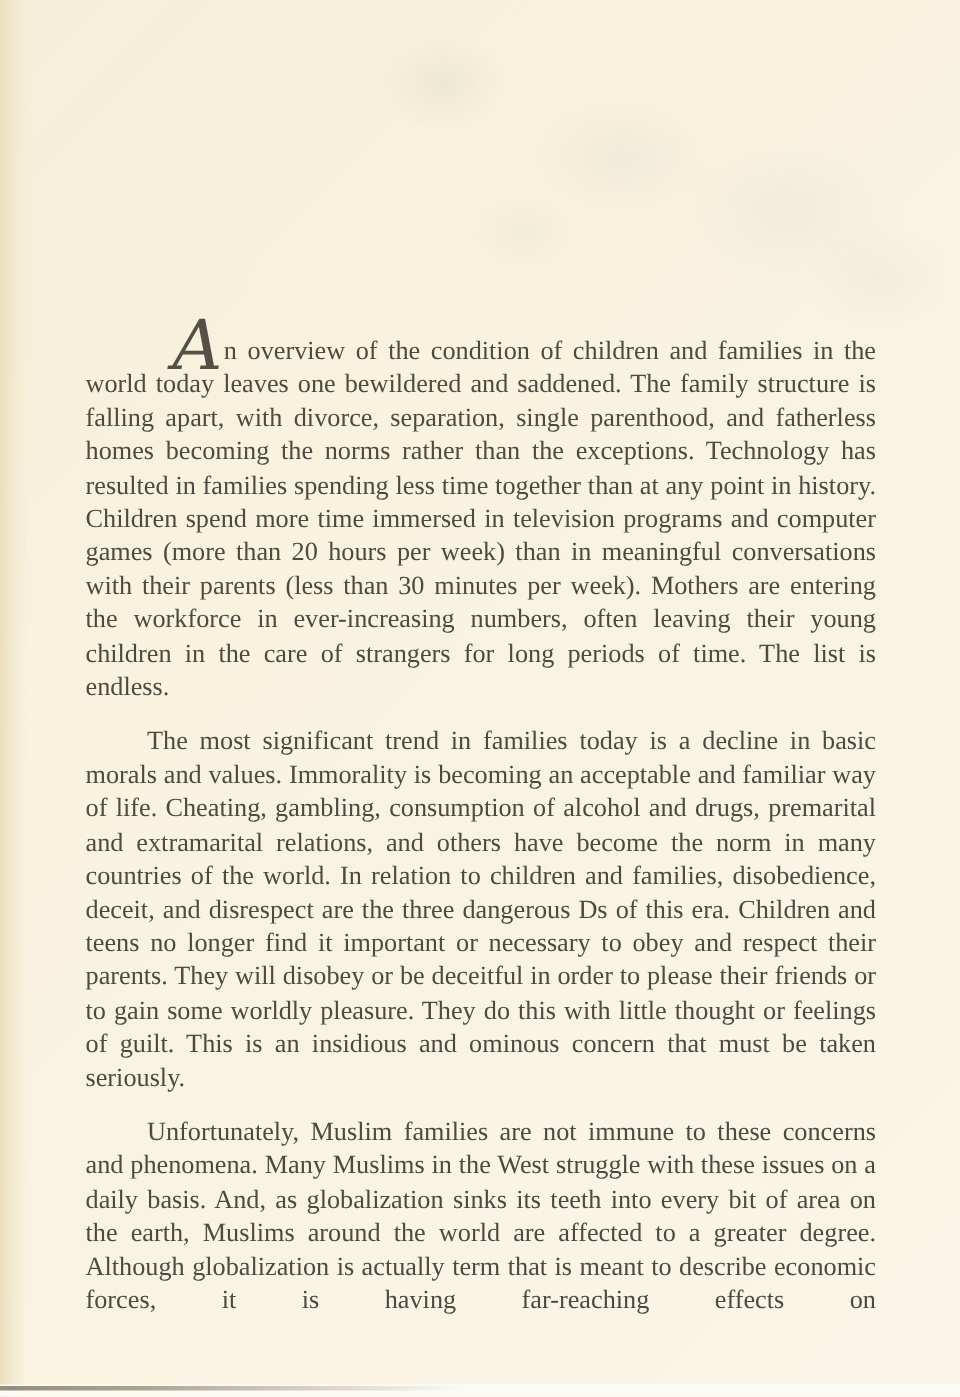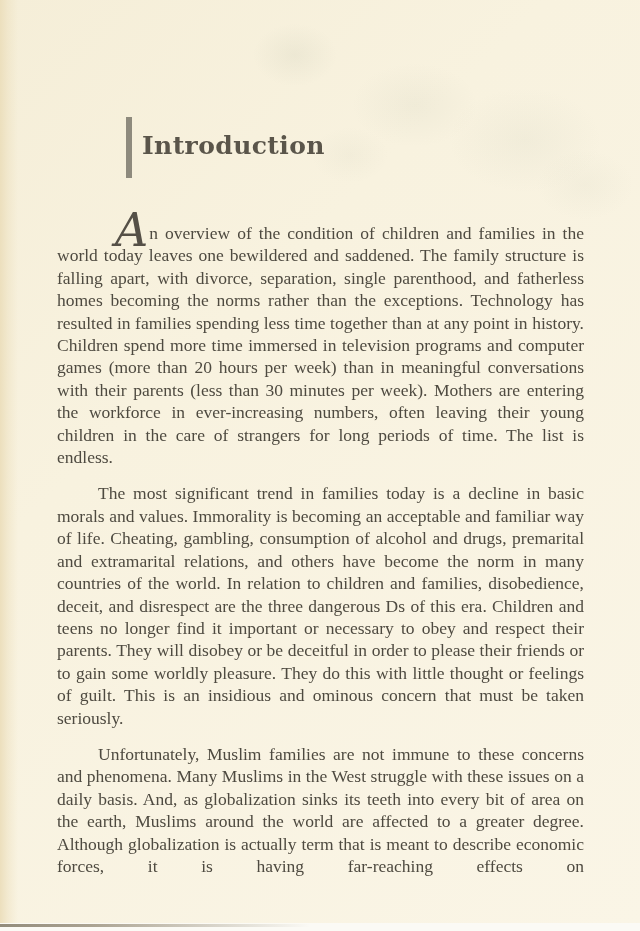--- a/index.html
+++ b/index.html
@@ -112,24 +112,20 @@
   }
 </style>
 </head>
 <body>
 
 <div class="scan-page">
 
   <div class="left-edge"></div>
   <div class="smudges"></div>
 
-  <div class="heading-wrap">
-    <div class="heading-rule"></div>
-    <div class="heading-text">Introduction</div>
-  </div>
 
   <div class="text-block">
     <p class="par-first"><span class="dropcap">A</span><span>n overview of the condition of children and families in the world today leaves one bewildered and saddened. The family structure is falling apart, with divorce, separation, single parenthood, and fatherless homes becoming the norms rather than the exceptions. Technology has resulted in families spending less time together than at any point in history. Children spend more time immersed in television programs and computer games (more than 20 hours per week) than in meaningful conversations with their parents (less than 30 minutes per week). Mothers are entering the workforce in ever-increasing numbers, often leaving their young children in the care of strangers for long periods of time. The list is endless.</span></p>
     <p class="par-indent">The most significant trend in families today is a decline in basic morals and values. Immorality is becoming an acceptable and familiar way of life. Cheating, gambling, consumption of alcohol and drugs, premarital and extramarital relations, and others have become the norm in many countries of the world. In relation to children and families, disobedience, deceit, and disrespect are the three dangerous Ds of this era. Children and teens no longer find it important or necessary to obey and respect their parents. They will disobey or be deceitful in order to please their friends or to gain some worldly pleasure. They do this with little thought or feelings of guilt. This is an insidious and ominous concern that must be taken seriously.</p>
     <p class="par-indent">Unfortunately, Muslim families are not immune to these concerns and phenomena. Many Muslims in the West struggle with these issues on a daily basis. And, as globalization sinks its teeth into every bit of area on the earth, Muslims around the world are affected to a greater degree. Although globalization is actually term that is meant to describe economic forces, it is having far-reaching effects on</p>
   </div>
 
   <div class="bottom-strip"></div>
   <div class="bottom-line"></div>
 

